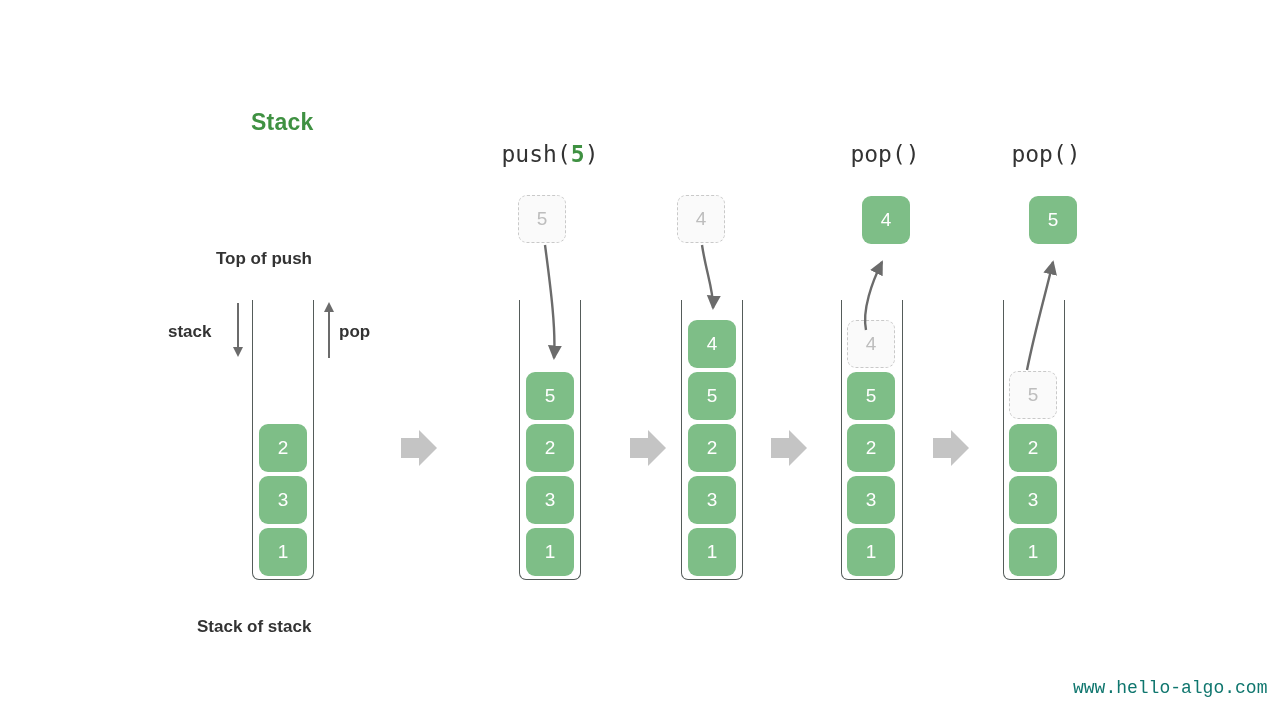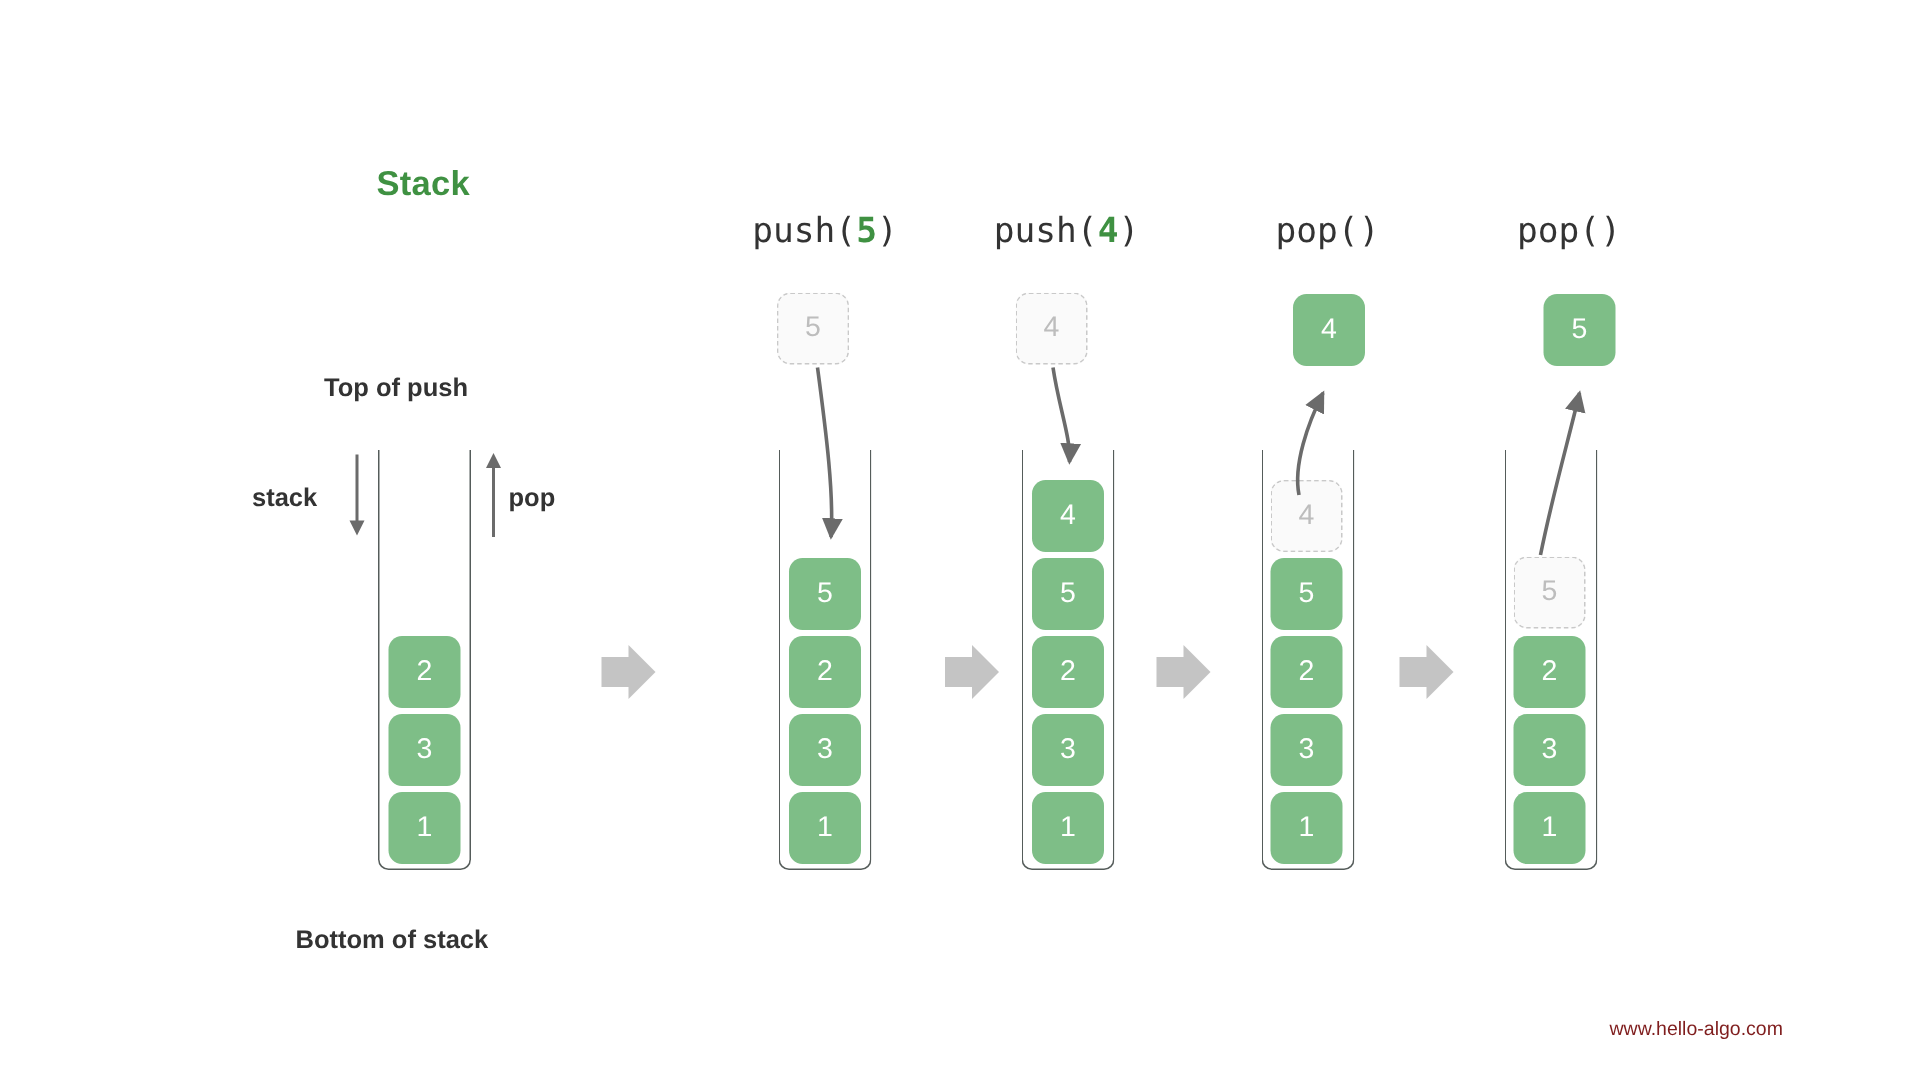--- a/index.html
+++ b/index.html
@@ -73,33 +73,33 @@
     border-left: 5.5px solid transparent;
     border-right: 5.5px solid transparent;
     border-bottom: 10px solid #6b6b6b;
   }
 
   
   #overlay { position: absolute; left: 0; top: 0; width: 1280px; height: 720px; pointer-events: none; }
 
   
   .watermark {
-    font-family: Liberation Sans, sans-serif;
-    font-size: 13px; color: #7f1d1d; white-space: nowrap;
+    font-family: Liberation Mono, monospace;
+    font-size: 18px; color: #0f766e; white-space: nowrap;
   }
 </style>
 </head>
 <body>
 
 <div id="canvas">
 
   <div class="abs title" style="left:251px; top:109px;">Stack</div>
 
   <div class="abs annot" style="left:216px; top:249px;">Top of push</div>
-  <div class="abs annot" style="left:197px; top:617px;">Bottom of stack</div>
+  <div class="abs annot" style="left:197px; top:617px;">Stack of stack</div>
   <div class="abs annot" style="left:168px; top:322px;">stack</div>
   <div class="abs annot" style="left:339px; top:322px;">pop</div>
 
   <div class="vline abs" style="left:237px; top:303px; height:46px;"></div>
   <div class="vhead down abs" style="left:232.5px; top:347px;"></div>
 
   <div class="vline abs" style="left:328px; top:312px; height:46px;"></div>
   <div class="vhead up abs" style="left:323.5px; top:302px;"></div>
 
   <div class="stack-box abs" style="left:252px; top:300px; width:62px; height:280px;"></div>
@@ -110,21 +110,20 @@
   <div class="abs oplabel" style="left:459px; top:141px; width:182px;"><span>push(</span><span class="arg">5</span><span>)</span></div>
 
   <div class="cell ghost abs" style="left:518px; top:195px;">5</div>
 
   <div class="stack-box abs" style="left:519px; top:300px; width:62px; height:280px;"></div>
   <div class="cell filled abs" style="left:526px; top:372px;">5</div>
   <div class="cell filled abs" style="left:526px; top:424px;">2</div>
   <div class="cell filled abs" style="left:526px; top:476px;">3</div>
   <div class="cell filled abs" style="left:526px; top:528px;">1</div>
 
-  <div class="abs oplabel" style="left:620px; top:141px; width:182px;"><span>push(</span><span class="arg">4</span><span>)</span></div>
 
   <div class="cell ghost abs" style="left:677px; top:195px;">4</div>
 
   <div class="stack-box abs" style="left:681px; top:300px; width:62px; height:280px;"></div>
   <div class="cell filled abs" style="left:688px; top:320px;">4</div>
   <div class="cell filled abs" style="left:688px; top:372px;">5</div>
   <div class="cell filled abs" style="left:688px; top:424px;">2</div>
   <div class="cell filled abs" style="left:688px; top:476px;">3</div>
   <div class="cell filled abs" style="left:688px; top:528px;">1</div>
 

